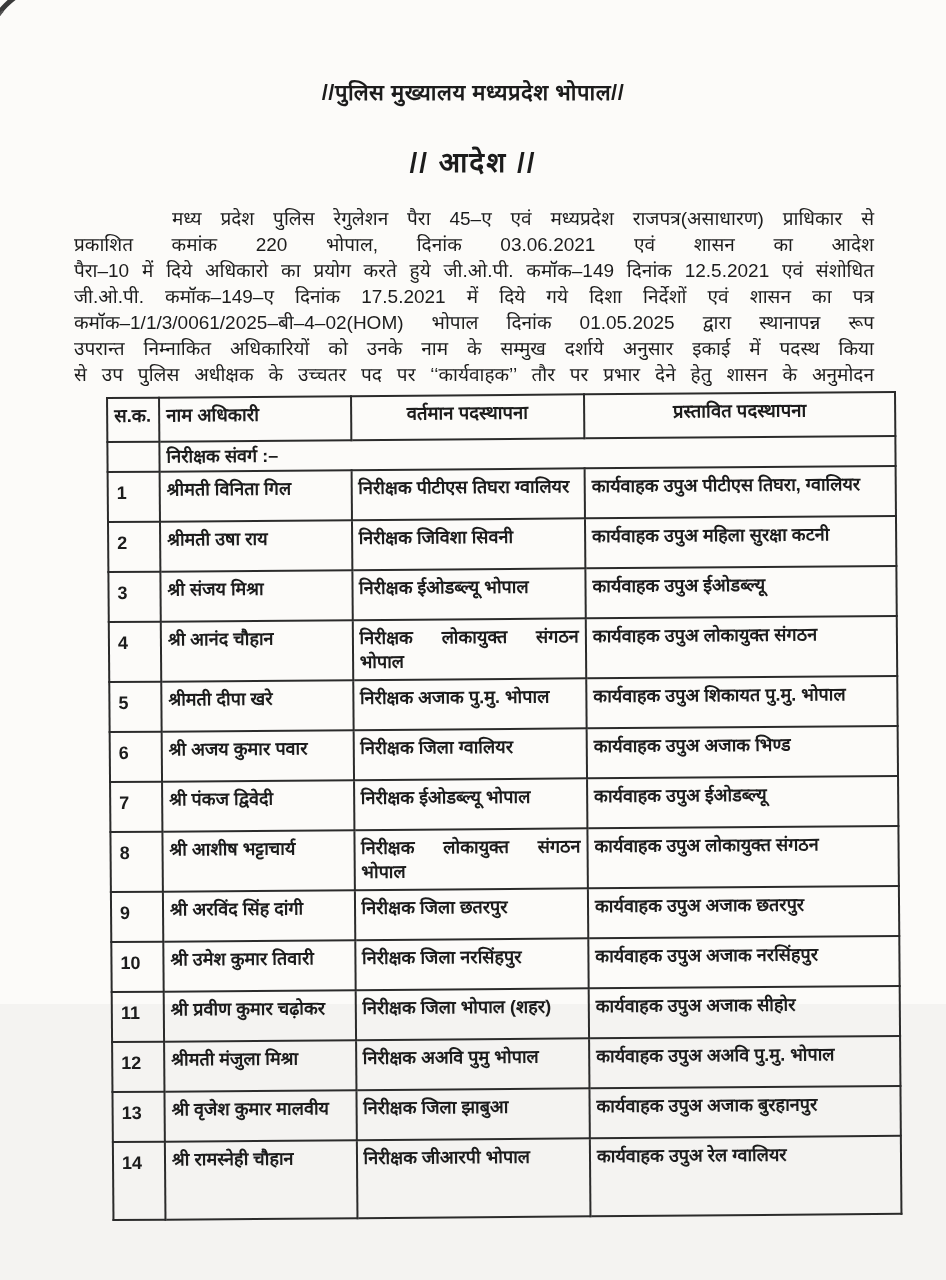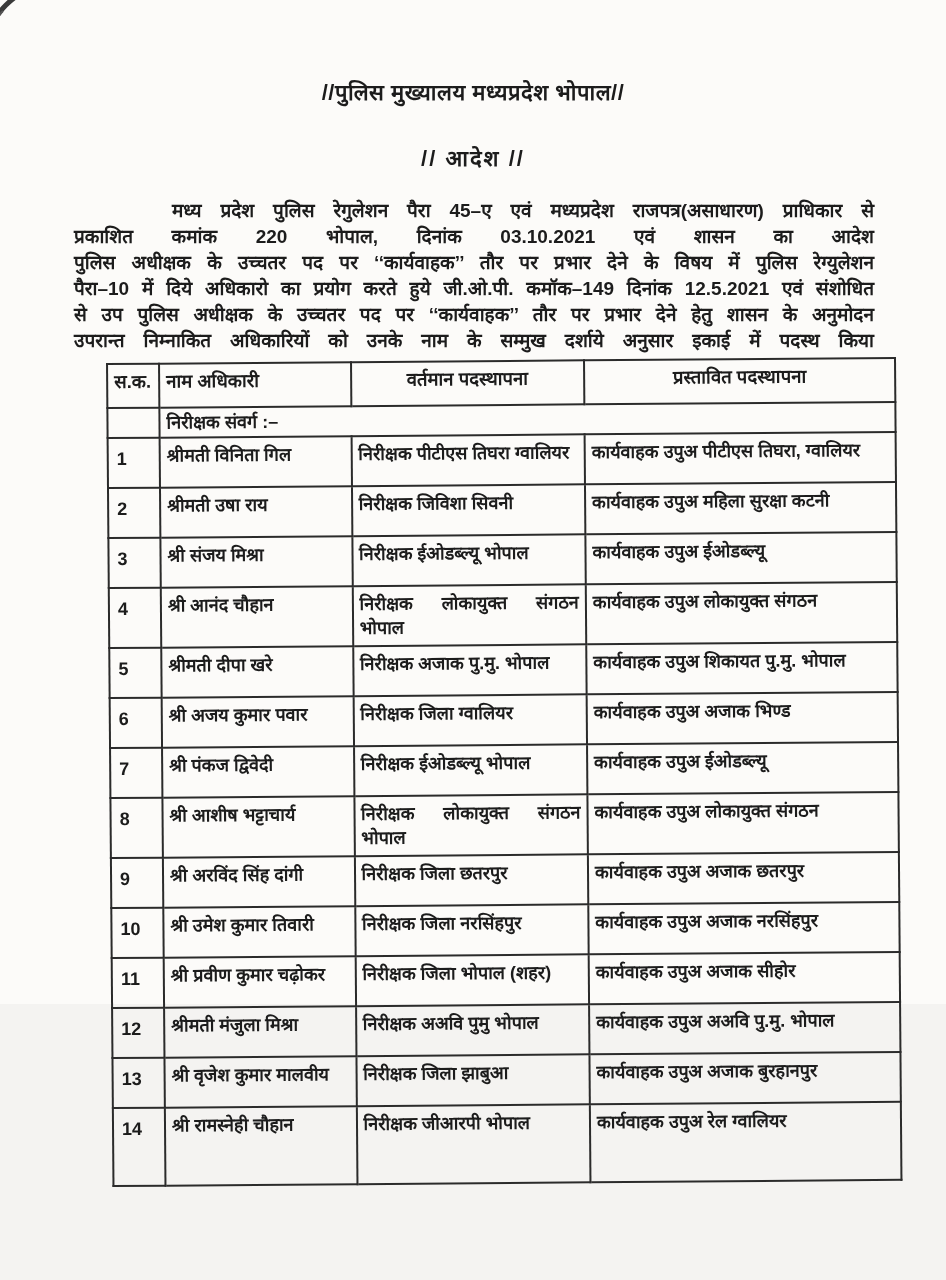--- a/index.html
+++ b/index.html
@@ -22,28 +22,28 @@
   .doc-title {
     padding-top: 76px;
     text-align: center;
     font-size: 22px;
     font-weight: 700;
     letter-spacing: 0.5px;
   }
   .order-heading {
     margin-top: 36px;
     text-align: center;
-    font-size: 22px;
+    font-size: 28px;
     font-weight: 700;
     letter-spacing: 2px;
   }
   .order-paragraph {
     margin: 26px 72px 0 74px;
     font-size: 19px;
-    font-weight: 700;
+    font-weight: 400;
     line-height: 26px;
   }
   .para-line {
     text-align: justify;
     text-align-last: justify;
     white-space: normal;
   }
   .para-line.first { text-indent: 98px; }
   .para-line.last  { text-align-last: left; }
   .officers-table {
@@ -89,25 +89,26 @@
     <path d="M2 22 C6 14, 16 4, 26 -2" stroke="#3a3a3a" stroke-width="5" fill="none" stroke-linecap="round"></path>
     <path d="M0 26 C3 22, 6 18, 9 15" stroke="#555" stroke-width="2" fill="none"></path>
   </svg>
 
   <div class="doc-title">//पुलिस मुख्यालय मध्यप्रदेश भोपाल//</div>
 
   <div class="order-heading">// आदेश //</div>
 
   <div class="order-paragraph">
     <div class="para-line first">मध्य प्रदेश पुलिस रेगुलेशन पैरा 45–ए एवं मध्यप्रदेश राजपत्र(असाधारण) प्राधिकार से</div>
-    <div class="para-line">प्रकाशित कमांक 220 भोपाल, दिनांक 03.10.2021 एवं शासन का आदेश</div>
-    <div class="para-line">पुलिस अधीक्षक के उच्चतर पद पर ‘‘कार्यवाहक’’ तौर पर प्रभार देने के विषय में पुलिस रेग्युलेशन</div>
+    <div class="para-line">प्रकाशित कमांक 220 भोपाल, दिनांक 03.06.2021 एवं शासन का आदेश</div>
     <div class="para-line">पैरा–10 में दिये अधिकारो का प्रयोग करते हुये जी.ओ.पी. कमॉक–149 दिनांक 12.5.2021 एवं संशोधित</div>
+    <div class="para-line">जी.ओ.पी. कमॉक–149–ए दिनांक 17.5.2021 में दिये गये दिशा निर्देशों एवं शासन का पत्र</div>
+    <div class="para-line">कमॉक–1/1/3/0061/2025–बी–4–02(HOM) भोपाल दिनांक 01.05.2025 द्वारा स्थानापन्न रूप</div>
+    <div class="para-line">उपरान्त निम्नाकित अधिकारियों को उनके नाम के सम्मुख दर्शाये अनुसार इकाई में पदस्थ किया</div>
     <div class="para-line">से उप पुलिस अधीक्षक के उच्चतर पद पर ‘‘कार्यवाहक’’ तौर पर प्रभार देने हेतु शासन के अनुमोदन</div>
-    <div class="para-line">उपरान्त निम्नाकित अधिकारियों को उनके नाम के सम्मुख दर्शाये अनुसार इकाई में पदस्थ किया</div>
   </div>
 
   <table class="officers-table">
     <thead>
       <tr>
         <th class="col-sno">स.क.</th>
         <th class="col-name">नाम अधिकारी</th>
         <th class="col-cur center">वर्तमान पदस्थापना</th>
         <th class="col-prop center">प्रस्तावित पदस्थापना</th>
       </tr>

